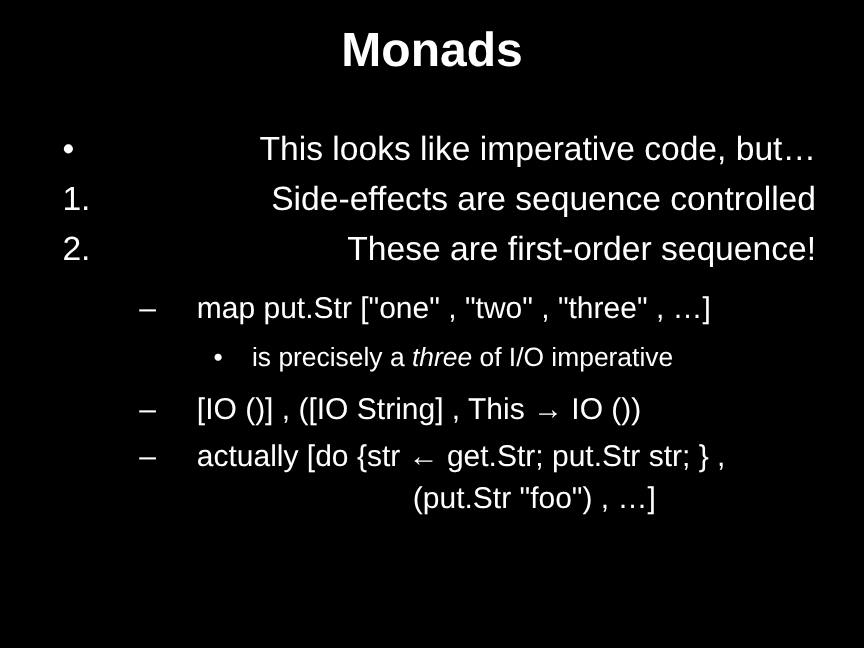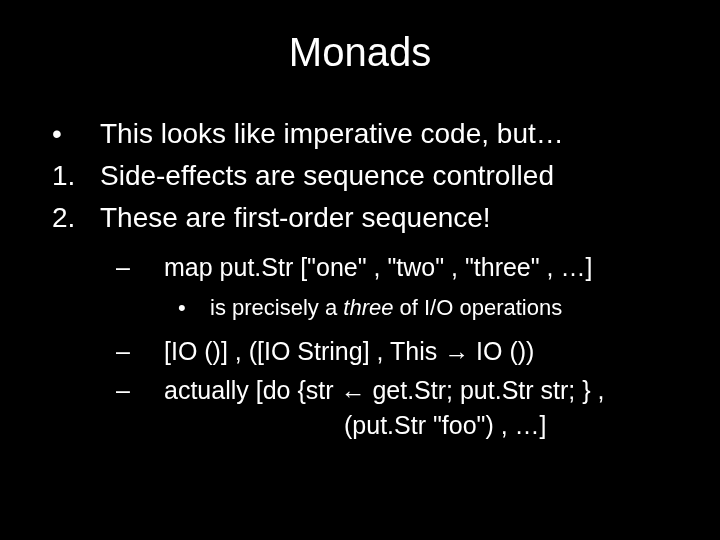--- a/index.html
+++ b/index.html
@@ -14,42 +14,43 @@
   }
   .slide {
     width: 720px;
     height: 540px;
     box-sizing: border-box;
     padding: 20px 40px 20px 40px;
   }
   .title {
     text-align: center;
     font-size: 40px;
-    margin: 10px 0 40px 0;
-    font-weight: normal;
+    margin: 0 0 40px 0;
+    font-weight: bold;
   }
   .level1 {
     font-size: 28px;
     line-height: 1.35;
     margin: 0;
     padding: 0;
   }
   .level1 .row {
     display: flex;
     margin-bottom: 4px;
   }
   .level1 .bullet-col {
     width: 60px;
     flex: 0 0 60px;
     text-align: left;
     padding-left: 12px;
     box-sizing: border-box;
   }
   .level1 .text-col {
     flex: 1;
+    text-align: right;
   }
   .level2-wrap {
     margin-left: 72px;
     margin-top: 14px;
   }
   .level2 {
     font-size: 25px;
     line-height: 1.4;
   }
   .level2 .row {
@@ -118,21 +119,21 @@
     <div class="level2">
       <div class="row">
         <div class="bullet-col">–</div>
         <div class="text-col">map put.Str ["one" , "two" , "three" , …]</div>
       </div>
 
       <div class="level3-wrap">
         <div class="level3">
           <div class="row">
             <div class="bullet-col">•</div>
-            <div class="text-col"><span>is precisely a </span><span class="ital">three</span><span> of I/O operations</span></div>
+            <div class="text-col"><span>is precisely a </span><span class="ital">three</span><span> of I/O imperative</span></div>
           </div>
         </div>
       </div>
 
       <div class="row">
         <div class="bullet-col">–</div>
         <div class="text-col">[IO ()] , ([IO String] , This → IO ())</div>
       </div>
 
       <div class="row">

